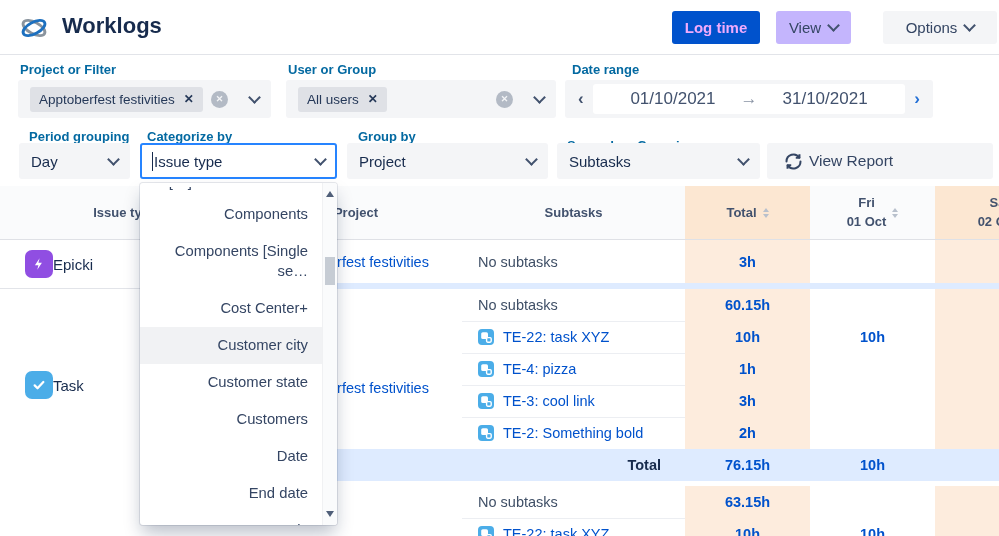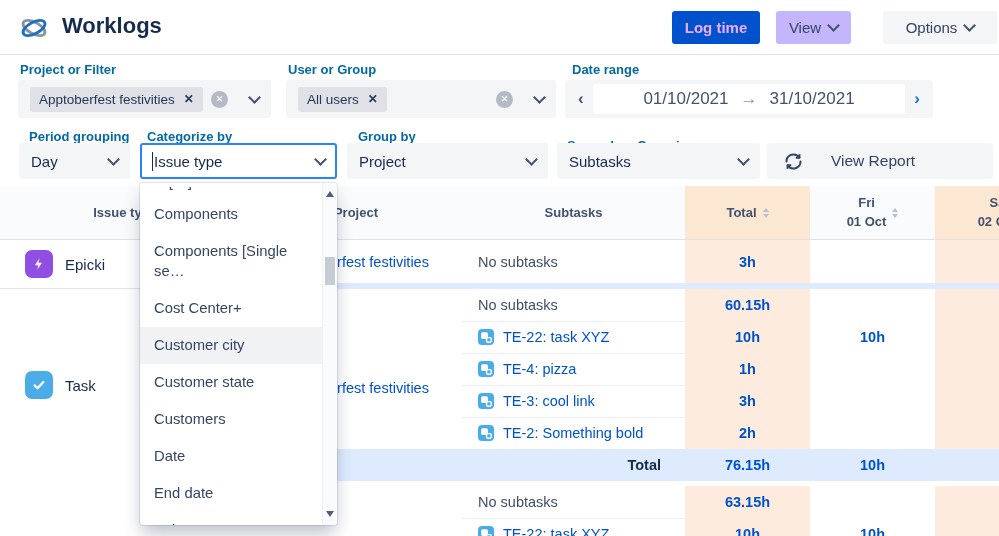--- a/index.html
+++ b/index.html
@@ -28,34 +28,34 @@
         display:flex;align-items:center;gap:9px;white-space:nowrap;}
   .chip-x{font-weight:700;font-size:12px;color:#253858;cursor:pointer;}
   .clear-ic{margin-left:auto;width:17px;height:17px;border-radius:50%;background:#B3BAC5;color:#F4F5F7;
             display:flex;align-items:center;justify-content:center;font-size:9px;font-weight:700;flex:none;cursor:pointer;}
   .selbox .chev{margin-left:14px;}
   #f-date{left:565px;top:80px;width:368px;height:38px;position:absolute;background:#F4F5F7;border-radius:3px;
           display:flex;align-items:center;box-sizing:border-box;padding:0 8px;}
   .dr-chev{font-size:17px;font-weight:700;color:#42526E;padding:0 5px;cursor:pointer;}
   .dr-chev.next{color:#2470D6;}
   .dr-box{flex:1;height:30px;background:#fff;border-radius:3px;margin:0 4px;display:flex;align-items:center;
-          justify-content:center;gap:12px;font-size:17px;color:#42526E;}
+          justify-content:center;gap:25px;font-size:17px;color:#42526E;}
   .dr-arrow{color:#8993A4;font-size:17px;}
 
   
   .sel{position:absolute;top:143px;height:36px;background:#F4F5F7;border-radius:3px;display:flex;
        align-items:center;padding:0 12px;box-sizing:border-box;font-size:15px;color:#172B4D;cursor:pointer;}
   .sel .chev{margin-left:auto;}
   #sel-period{left:19px;width:111px;}
   #sel-categorize{left:140px;width:197px;background:#fff;border:2px solid #2684FF;padding:0 10px;}
   .caret{width:0;height:19px;border-left:1.5px solid #172B4D;margin-right:1px;}
   #sel-group{left:347px;width:201px;}
   #sel-secondary{left:557px;width:203px;}
   #btn-viewreport{position:absolute;left:767px;top:143px;width:226px;height:36px;background:#F4F5F7;
-       border-radius:3px;display:flex;align-items:center;gap:27px;padding:0 16px;box-sizing:border-box;
+       border-radius:3px;display:flex;align-items:center;gap:5px;padding:0 16px;box-sizing:border-box;
        font-size:15.5px;color:#344563;cursor:pointer;}
 
   
   #thead{position:absolute;left:0;top:186px;width:1060px;height:54px;display:flex;background:#FAFBFC;
          border-bottom:1px solid #DFE1E6;box-sizing:border-box;}
   .th{display:flex;align-items:center;justify-content:center;font-size:13px;font-weight:600;color:#42526E;flex:none;}
   .th.tinted{background:#FCE7D2;}
   .w-issue{width:250px;} .w-proj{width:212px;} .w-sub{width:223px;}
   .w-total{width:125px;} .w-fri{width:125px;} .w-sat{width:125px;}
   .th-2line{display:flex;flex-direction:column;align-items:center;line-height:1.45;}
@@ -79,36 +79,36 @@
   .t-link .sub-icon{display:block;}
   .t-link .sub-text{color:#0052CC;cursor:pointer;}
   .t-band{height:6px;background:#DEEBFF;margin-left:250px;}
   .t-gap{height:5px;}
   .t-total{background:linear-gradient(90deg,#fff 250px,#DEEBFF 250px);}
   .t-total .c-sub{justify-content:flex-end;padding-right:24px;font-weight:700;color:#172B4D;}
   .t-total .c-total,.t-total .c-sat{background:transparent;}
   .trow.line .c-sub{box-shadow:inset 0 1px 0 #ECEEF2;}
 
   
-  .group-cell{position:absolute;left:0;width:250px;display:flex;align-items:center;gap:12px;
+  .group-cell{position:absolute;left:0;width:250px;display:flex;align-items:center;gap:0;
               padding-left:25px;box-sizing:border-box;font-size:15px;color:#172B4D;z-index:1;background:transparent;}
   #epic-cell{top:240px;height:49px;border-bottom:1px solid #E2E4E9;}
   #task-cell{top:371px;height:28px;}
   .type-icon{width:28px;height:28px;border-radius:7px;display:flex;align-items:center;justify-content:center;flex:none;}
   .epic-bg{background:#904EE2;}
   .task-bg{background:#4BADE8;}
   .group-proj{position:absolute;left:250px;width:212px;display:flex;align-items:center;justify-content:center;
               font-size:14.5px;color:#0052CC;z-index:1;white-space:nowrap;cursor:pointer;}
   #epic-proj{top:240px;height:43px;}
   #task-proj{top:372px;height:32px;}
 
   
   #dropdown{position:absolute;left:140px;top:183px;width:197px;height:342px;background:#fff;border-radius:3px;
             box-shadow:0 0 0 1px rgba(9,30,66,.10),0 10px 18px -2px rgba(9,30,66,.28);display:flex;
-            overflow:hidden;z-index:5;}
+            overflow:hidden;z-index:5;text-align:right;}
   .dd-list{flex:1;overflow:hidden;padding-top:4px;}
   .dd-top-partial{height:9px;overflow:hidden;position:relative;}
   .dd-top-partial span{position:absolute;top:-13px;left:14px;font-size:14.8px;color:#344563;}
   .dd-item{padding:8px 14px 9px;font-size:14.8px;line-height:20px;color:#344563;cursor:pointer;}
   .dd-item.highlighted{background:#F1F2F4;}
   .dd-scroll{width:14px;flex:none;background:#FAFBFC;border-left:1px solid #F0F1F3;position:relative;}
   .dd-arr{position:absolute;left:3px;width:0;height:0;border-left:4px solid transparent;
           border-right:4px solid transparent;cursor:pointer;}
   .dd-arr.up{top:8px;border-bottom:6px solid #505F79;}
   .dd-arr.down{bottom:8px;border-top:6px solid #505F79;}

